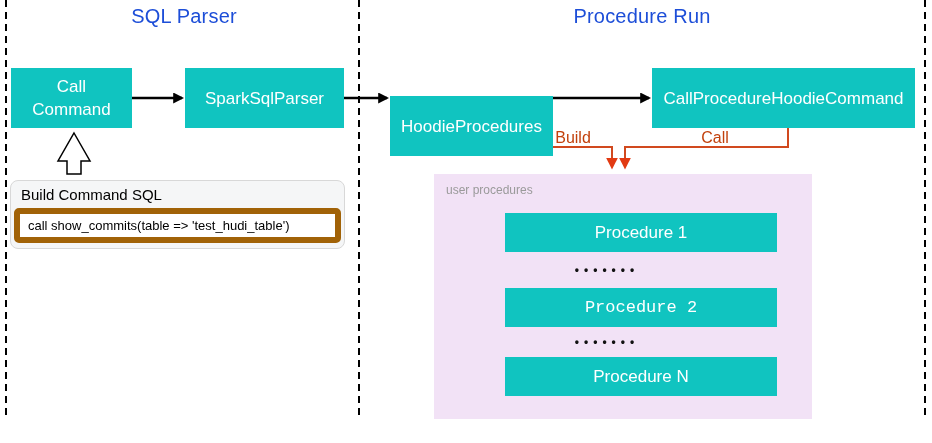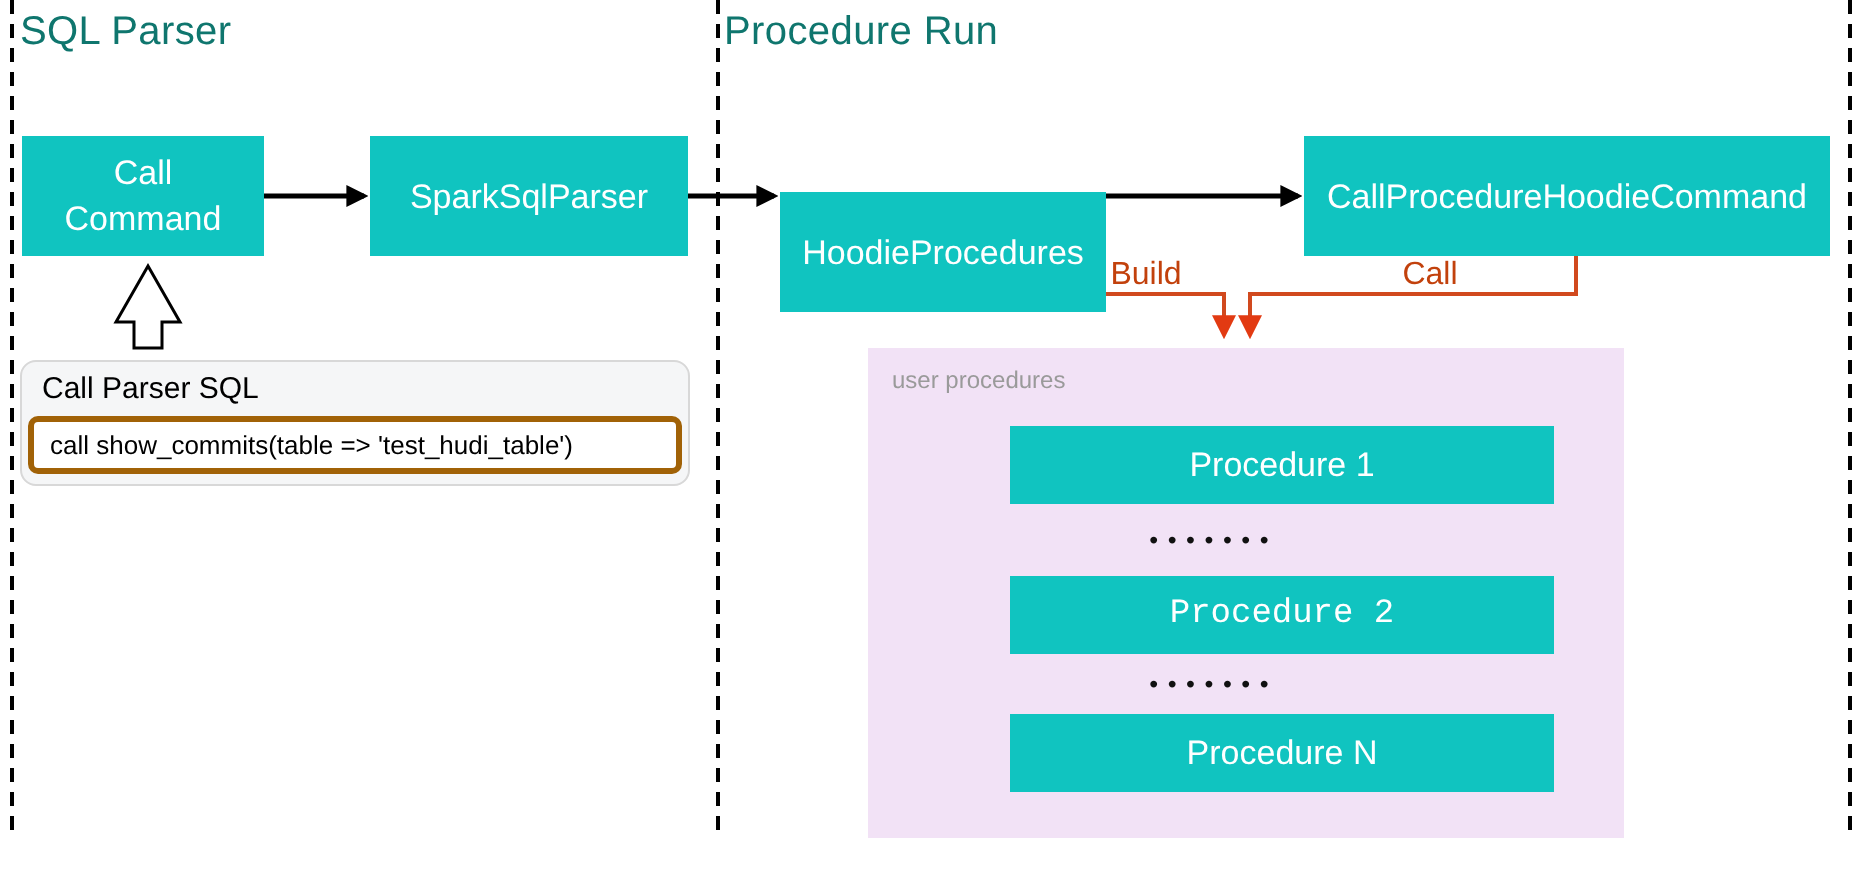--- a/index.html
+++ b/index.html
@@ -17,22 +17,23 @@
   }
   .overlay {
     position: absolute;
     left: 0; top: 0;
     width: 932px; height: 443px;
     pointer-events: none;
   }
   .section-title {
     position: absolute;
     top: 5px;
+    text-align: center;
     font-size: 20px;
-    color: #0f766e;
+    color: #1d4ed8;
     letter-spacing: 0.2px;
   }
   .title-sql { left: 10px; width: 348px; }
   .title-run { left: 362px; width: 560px; }
 
   .node {
     position: absolute;
     background: #10c4c0;
     color: #ffffff;
     display: flex;
@@ -70,21 +71,21 @@
     box-sizing: border-box;
     padding-bottom: 4px;
   }
   .sql-panel-header {
     font-size: 15px;
     color: #000;
     padding: 5px 10px 5px 10px;
   }
   .sql-row {
     background: #ffffff;
-    border: 3px solid #a16207;
+    border: 6px solid #a16207;
     border-radius: 5px;
     margin: 0 3px 5px 3px;
     padding: 4px 8px;
     font-size: 13px;
     color: #000;
     white-space: nowrap;
   }
   .sql-row:last-child { margin-bottom: 1px; }
 
   .pink-panel {
@@ -166,21 +167,21 @@
     <span>Command</span>
   </div>
   <div class="node node-spark">SparkSqlParser</div>
   <div class="node node-hoodie">HoodieProcedures</div>
   <div class="node node-cphc">CallProcedureHoodieCommand</div>
 
   <div class="edge-label edge-label-build">Build</div>
   <div class="edge-label edge-label-call">Call</div>
 
   <div class="sql-panel">
-    <div class="sql-panel-header">Call Parser SQL</div>
+    <div class="sql-panel-header">Build Command SQL</div>
     <div class="sql-row">call show_commits(table =&gt; 'test_hudi_table')</div>
   </div>
 
   <div class="pink-panel">
     <div class="pink-panel-label">user procedures</div>
     <div class="proc-box proc-1">Procedure 1</div>
     <div class="proc-dots dots-1">•••••••</div>
     <div class="proc-box proc-2">Procedure 2</div>
     <div class="proc-dots dots-2">•••••••</div>
     <div class="proc-box proc-n">Procedure N</div>

